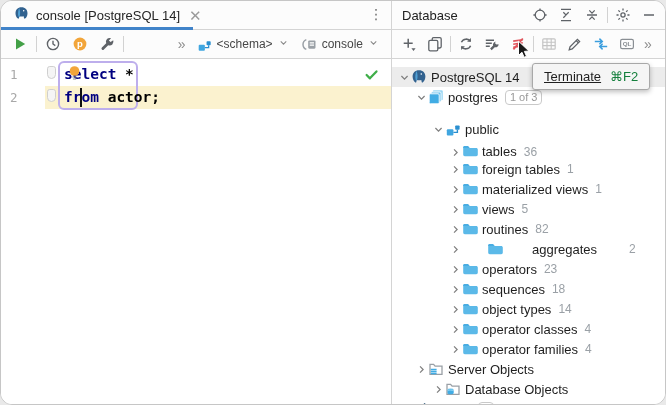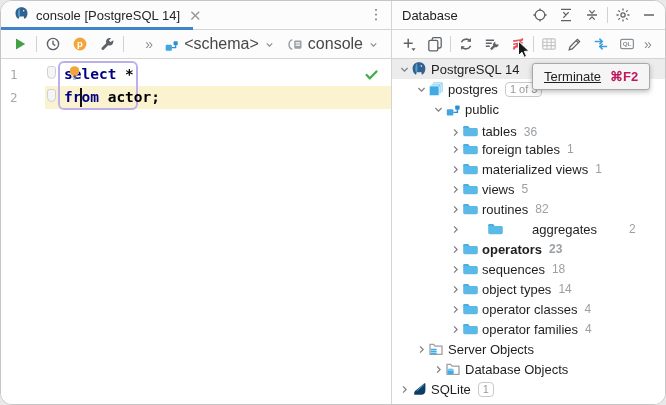--- a/index.html
+++ b/index.html
@@ -17,21 +17,21 @@
   .tabbar{position:relative;height:29px;border-bottom:1px solid #d4d4d4;background:#fcfcfc;box-sizing:border-box;}
   .tab{position:absolute;left:0;top:0;height:29px;width:192px;display:flex;align-items:center;
        padding-left:13px;gap:7px;box-sizing:border-box;}
   .tab::after{content:"";position:absolute;left:0;bottom:0;width:100%;height:3px;background:#4083c9;}
   .tab .title{font-size:13px;color:#262626;white-space:nowrap;}
   .tab .close{color:#9b9b9b;font-size:15px;line-height:14px;margin-left:2px;}
   .tab svg{width:15px;height:15px;}
   .kebab{position:absolute;right:8px;top:5px;color:#6e6e6e;font-size:14px;letter-spacing:0;}
   .toolbar{height:29px;border-bottom:1px solid #d4d4d4;background:#fcfcfc;display:flex;align-items:center;
        padding:0 8px;gap:5px;box-sizing:border-box;}
-  .select{display:flex;align-items:center;gap:5px;font-size:16px;color:#474747;padding:0 4px;}
+  .select{display:flex;gap:5px;font-size:12px;color:#474747;padding:0 4px;}
   .select .ti svg{width:15px;height:15px;display:block;}
   .select .chev-sm svg{width:11px;height:11px;display:block;}
 
   .editor{position:absolute;top:58px;left:0;right:0;bottom:0;background:#fff;}
   .cur-line{position:absolute;left:44px;right:0;top:27px;height:23px;background:#fbf2cf;}
   .stmt-box{position:absolute;left:57px;top:2px;width:80px;height:49px;border:2px solid #bdaeec;
        border-radius:6px;box-sizing:border-box;}
   .line-num{position:absolute;left:9px;width:28px;font-family:"DejaVu Sans Mono",monospace;
        font-size:12.5px;color:#a8a8a8;line-height:23px;}
   .code-line{position:absolute;left:63px;font-family:"DejaVu Sans Mono",monospace;font-weight:bold;
@@ -66,21 +66,21 @@
   .tree-row .lbl{margin-left:3px;white-space:nowrap;}
   .tree-row .cnt{margin-left:7px;font-size:12px;color:#9aa0a6;}
   .tree-row .badge{margin-left:7px;font-size:11px;color:#999;border:1px solid #c9c9c9;border-radius:4px;
        padding:0 4px;line-height:13px;background:#fff;}
 
   
   .tooltip{position:absolute;left:531px;top:62px;height:25px;display:flex;align-items:center;gap:9px;
        padding:0 11px;background:#f5f5f5;border:1px solid #a8a8a8;border-radius:3px;z-index:40;
        box-shadow:0 2px 5px rgba(0,0,0,.25);font-size:13px;white-space:nowrap;}
   .tt-label{color:#1f1f1f;text-decoration:underline;}
-  .tt-key{color:#be185d;font-weight:bold;}
+  .tt-key{color:#15803d;}
   .cursor{position:absolute;left:516px;top:39px;z-index:50;}
   .cursor svg{width:14px;height:20px;display:block;}
 </style>
 </head>
 <body>
 
 <div id="app">
 
   <div class="left">
     <div class="tabbar">
@@ -274,21 +274,21 @@
       <button class="icon-btn">
           <svg viewBox="0 0 16 16">
             <rect x="1.6" y="3.4" width="12.8" height="9.2" rx="1.6" fill="none" stroke="#8a8f94" stroke-width="1.2"></rect>
             <text x="8" y="10.3" text-anchor="middle" font-size="6.2" font-weight="bold" fill="#8a8f94" font-family="sans-serif">QL</text>
           </svg>
         </button>
       <button class="more">»</button>
     </div>
 
     <div class="tree">
-        <div class="tree-row selected" style="padding-left: 5px;">
+        <div class="tree-row selected" style="padding-left: 5px; margin-top: 8px;">
           <span class="chev">
             <svg viewBox="0 0 16 16">
               <path d="M4.2 6.2 8 10l3.8-3.8" fill="none" stroke="#7f7f7f" stroke-width="1.5"></path>
             </svg>
           </span>
           <span class="ti">
             <svg viewBox="0 0 16 16">
               <path d="M8 1.3c4 0 6.4 2.7 6.4 6.3 0 2.5-1.1 4.6-2.6 5.8-.4.3-1 .1-1.1-.4l-.4-2.1c-.7.2-1.5.3-2.3.3s-1.6-.1-2.3-.3l-.4 2.1c-.1.5-.7.7-1.1.4C2.7 12.2 1.6 10.1 1.6 7.6 1.6 4 4 1.3 8 1.3z" fill="#32628f"></path>
               <path d="M5.4 2.1c1.3 2.3 1.6 6.2.5 9.5l-1.2-.5c-1-3 0-7 .7-9z" fill="#4e9fd4"></path>
               <circle cx="10.3" cy="5" r=".8" fill="#fff"></circle>
@@ -305,21 +305,21 @@
           <span class="ti">
             <svg viewBox="0 0 16 16">
               <rect x="4.8" y="1.2" width="10" height="10" rx="1.2" fill="#9bd7f4"></rect>
               <rect x="3" y="3" width="10" height="10" rx="1.2" fill="#69c2ee" stroke="#fff" stroke-width="0.9"></rect>
               <rect x="1.2" y="4.8" width="10" height="10" rx="1.2" fill="#41ace4" stroke="#fff" stroke-width="0.9"></rect>
             </svg>
           </span>
           <span class="lbl">postgres</span>
           <span class="badge">1 of 3</span>
         </div>
-        <div class="tree-row" style="padding-left: 39px;">
+        <div class="tree-row" style="padding-left: 39px; margin-top: 12px;">
           <span class="chev">
             <svg viewBox="0 0 16 16">
               <path d="M4.2 6.2 8 10l3.8-3.8" fill="none" stroke="#7f7f7f" stroke-width="1.5"></path>
             </svg>
           </span>
           <span class="ti">
             <svg viewBox="0 0 16 16">
               <rect x="1.8" y="8.2" width="6.6" height="6.4" rx="1" fill="#40a6e0"></rect>
               <rect x="10.2" y="4.4" width="4.4" height="4.4" rx="0.8" fill="#2a8fd0"></rect>
               <path d="M8.4 11.4h4V8.8" fill="none" stroke="#2a8fd0" stroke-width="1.4"></path>
@@ -410,21 +410,21 @@
           </span>
           <span class="ti">
             <svg viewBox="0 0 16 16">
               <path d="M1.2 4.6c0-.9.7-1.6 1.6-1.6h3.1l1.7 2h6.6c.9 0 1.6.7 1.6 1.6v5c0 .9-.7 1.6-1.6 1.6H2.8c-.9 0-1.6-.7-1.6-1.6z" fill="#5bb9e8"></path>
               <path d="M1.2 4.6c0-.9.7-1.6 1.6-1.6h3.1l1.7 2H1.2z" fill="#49ade2"></path>
             </svg>
           </span>
           <span class="lbl">aggregates</span>
           <span class="cnt">2</span>
         </div>
-        <div class="tree-row" style="padding-left: 56px; font-weight: bold;">
+        <div class="tree-row" style="padding-left: 56px;">
           <span class="chev">
             <svg viewBox="0 0 16 16">
               <path d="M6.2 4.2 10 8l-3.8 3.8" fill="none" stroke="#7f7f7f" stroke-width="1.5"></path>
             </svg>
           </span>
           <span class="ti">
             <svg viewBox="0 0 16 16">
               <path d="M1.2 4.6c0-.9.7-1.6 1.6-1.6h3.1l1.7 2h6.6c.9 0 1.6.7 1.6 1.6v5c0 .9-.7 1.6-1.6 1.6H2.8c-.9 0-1.6-.7-1.6-1.6z" fill="#5bb9e8"></path>
               <path d="M1.2 4.6c0-.9.7-1.6 1.6-1.6h3.1l1.7 2H1.2z" fill="#49ade2"></path>
             </svg>

